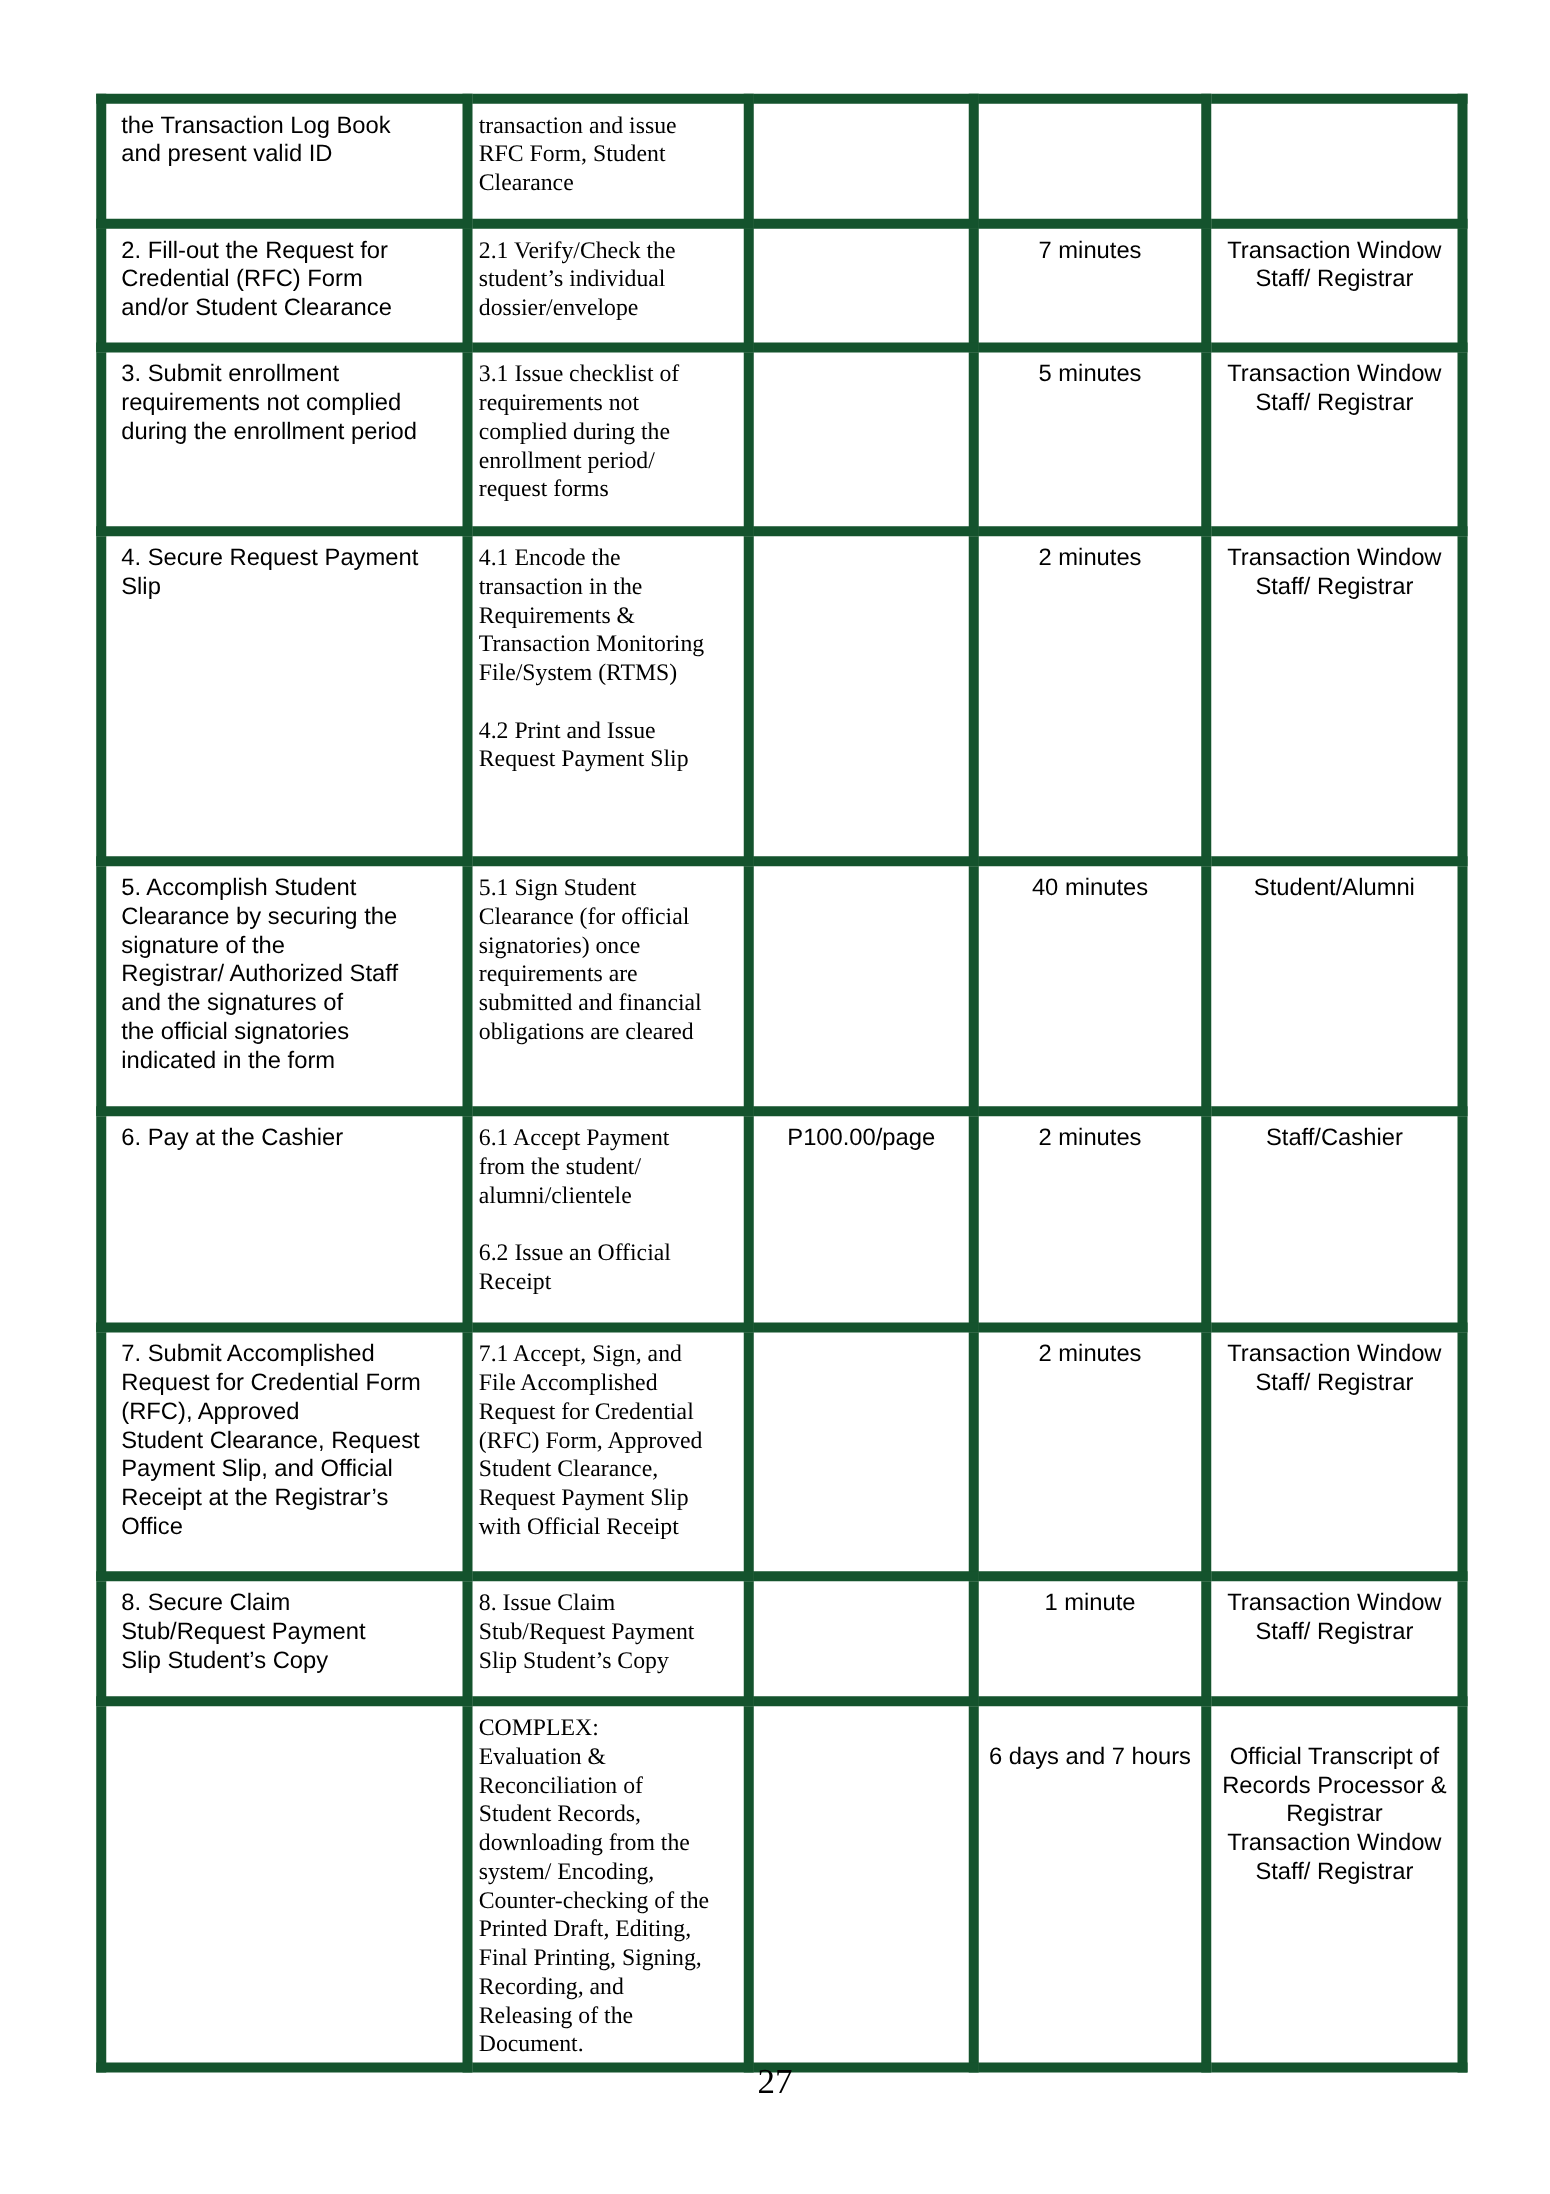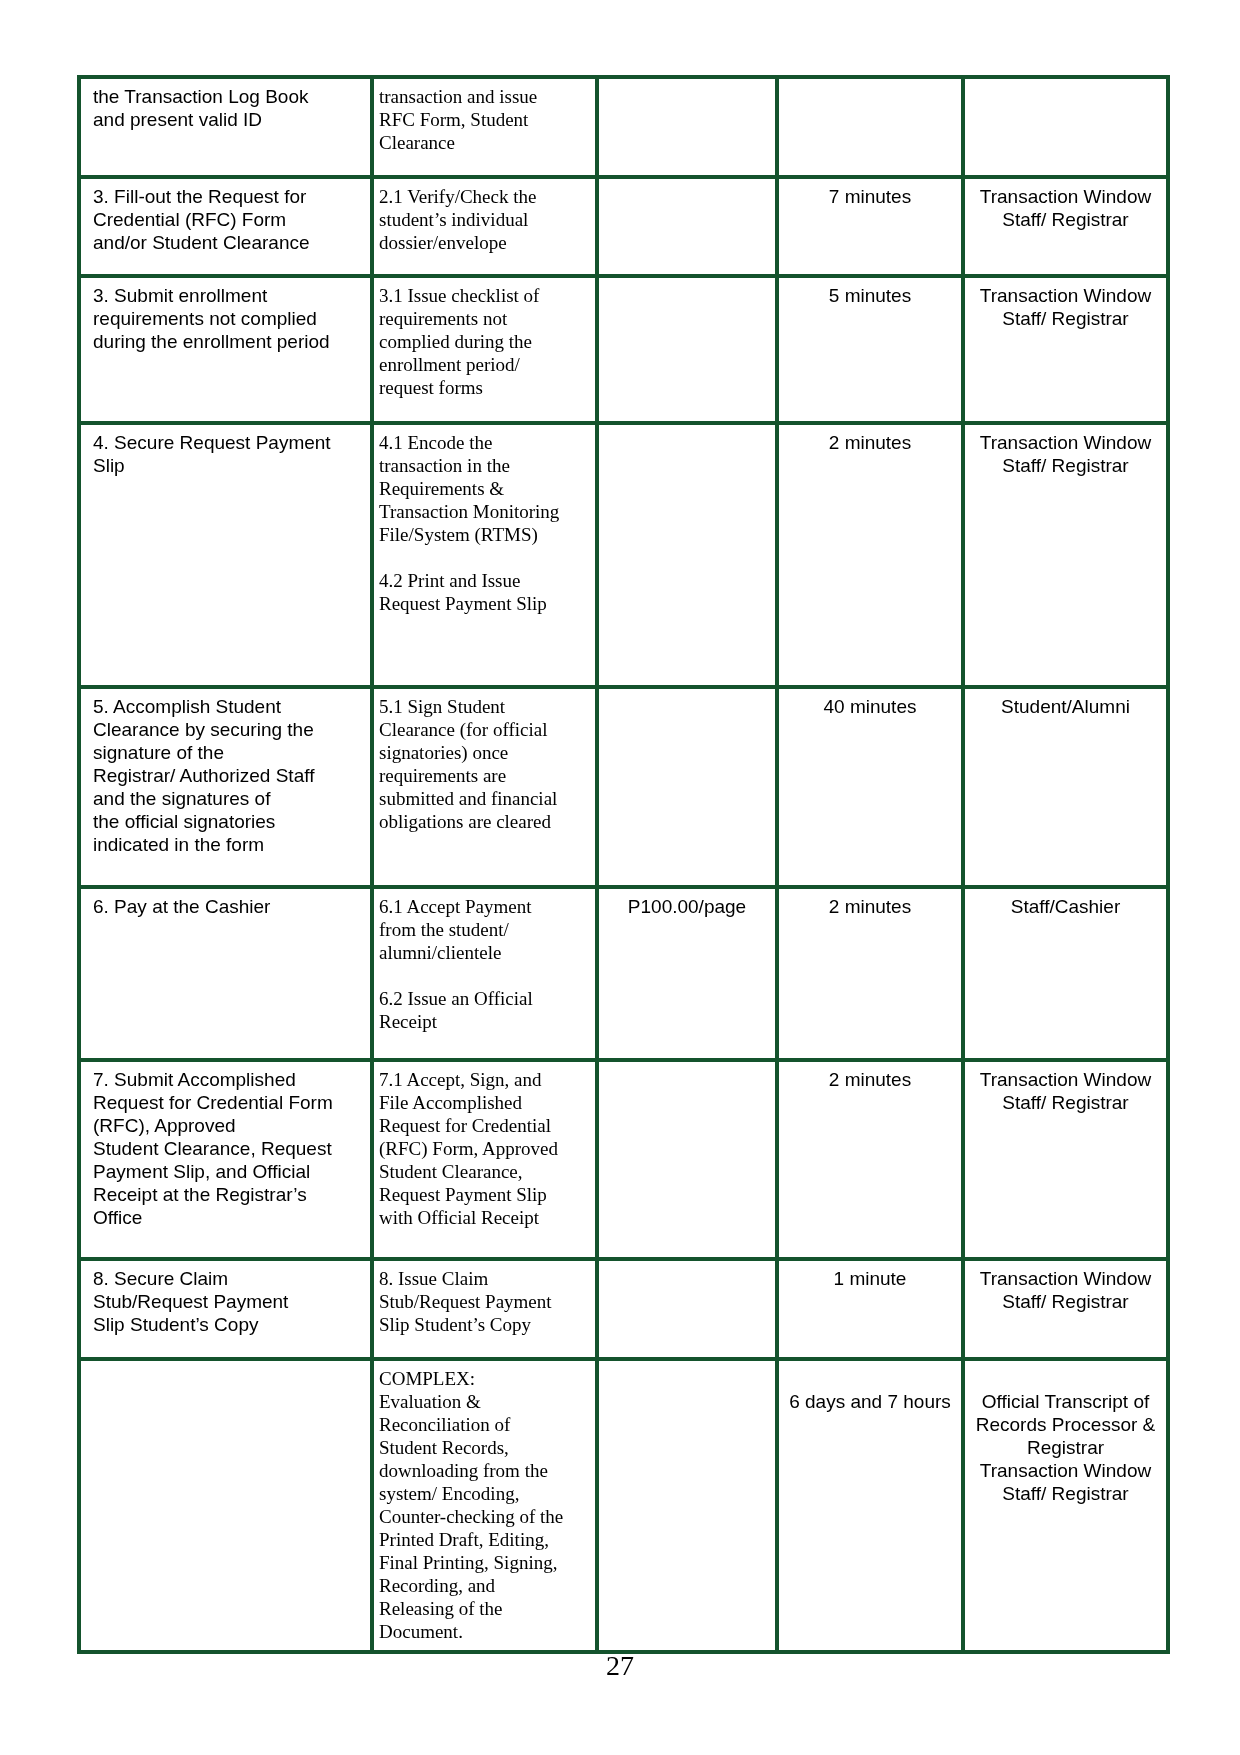--- a/index.html
+++ b/index.html
@@ -13,21 +13,21 @@
   }
   table.svc{
     position:absolute;
     left:77px;
     top:75px;
     width:1089px;
     table-layout:fixed;
     border-collapse:collapse;
   }
   table.svc td{
-    border:4px solid #14532d;
+    border:8px solid #14532d;
     vertical-align:top;
     font-size:19px;
     line-height:23px;
     white-space:pre-line;
     overflow:hidden;
     word-wrap:break-word;
   }
   td.cl{padding:6px 8px 0 12px;text-align:left;}
   td.ca{padding:6px 4px 0 5px;text-align:left;font-family:Liberation Serif, serif;}
   td.cf{padding:6px 3px 0 3px;text-align:center;}
@@ -76,21 +76,21 @@
         <td class="cl">the Transaction Log Book
 and present valid ID</td>
         <td class="ca">transaction and issue
 RFC Form, Student
 Clearance</td>
         <td class="cf"></td>
         <td class="ct"></td>
         <td class="cp"></td>
       </tr>
       <tr class="hr2">
-        <td class="cl">3. Fill-out the Request for
+        <td class="cl">2. Fill-out the Request for
 Credential (RFC) Form
 and/or Student Clearance</td>
         <td class="ca">2.1 Verify/Check the
 student’s individual
 dossier/envelope</td>
         <td class="cf"></td>
         <td class="ct">7 minutes</td>
         <td class="cp">Transaction Window
 Staff/ Registrar</td>
       </tr>

